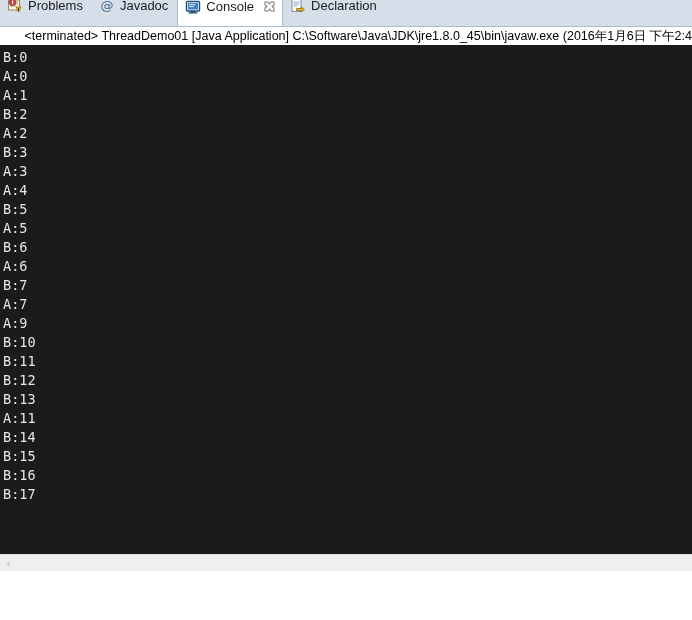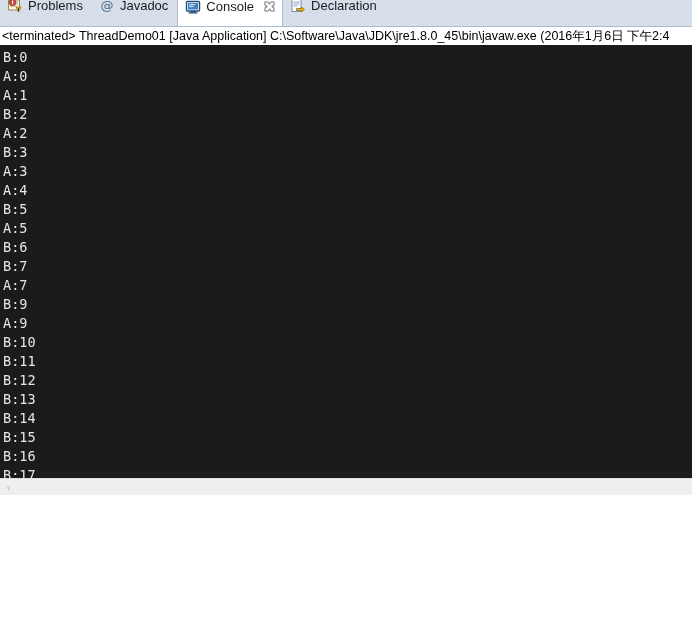--- a/index.html
+++ b/index.html
@@ -84,26 +84,27 @@
   .statusline {
     height: 18px;
     background: #ffffff;
     color: #000000;
     font-size: 12.5px;
     line-height: 18px;
     white-space: nowrap;
     overflow: hidden;
     padding-left: 2px;
     box-sizing: border-box;
+    text-align: right;
   }
 
   
   .console {
     position: relative;
-    height: 433px;
+    height: 509px;
     background: #1b1b1b;
     overflow: hidden;
     box-sizing: border-box;
     padding: 3px 0 0 3px;
   }
   .console-line {
     font-family: "DejaVu Sans Mono", monospace;
     font-size: 13.5px;
     line-height: 19px;
     color: #e6e6e6;
@@ -206,28 +207,29 @@
       <div class="console-line">A:0</div>
       <div class="console-line">A:1</div>
       <div class="console-line">B:2</div>
       <div class="console-line">A:2</div>
       <div class="console-line">B:3</div>
       <div class="console-line">A:3</div>
       <div class="console-line">A:4</div>
       <div class="console-line">B:5</div>
       <div class="console-line">A:5</div>
       <div class="console-line">B:6</div>
+      <div class="console-line">A:6</div>
       <div class="console-line">B:7</div>
       <div class="console-line">A:7</div>
-      <div class="console-line">B:9</div>
       <div class="console-line">A:9</div>
       <div class="console-line">B:10</div>
       <div class="console-line">B:11</div>
       <div class="console-line">B:12</div>
       <div class="console-line">B:13</div>
+      <div class="console-line">A:11</div>
       <div class="console-line">B:14</div>
       <div class="console-line">B:15</div>
       <div class="console-line">B:16</div>
       <div class="console-line">B:17</div>
     </div>
 </div>
 
 <div class="hscroll">
   <span class="hscroll-arrow">‹</span>
   <div class="hscroll-track"></div>

